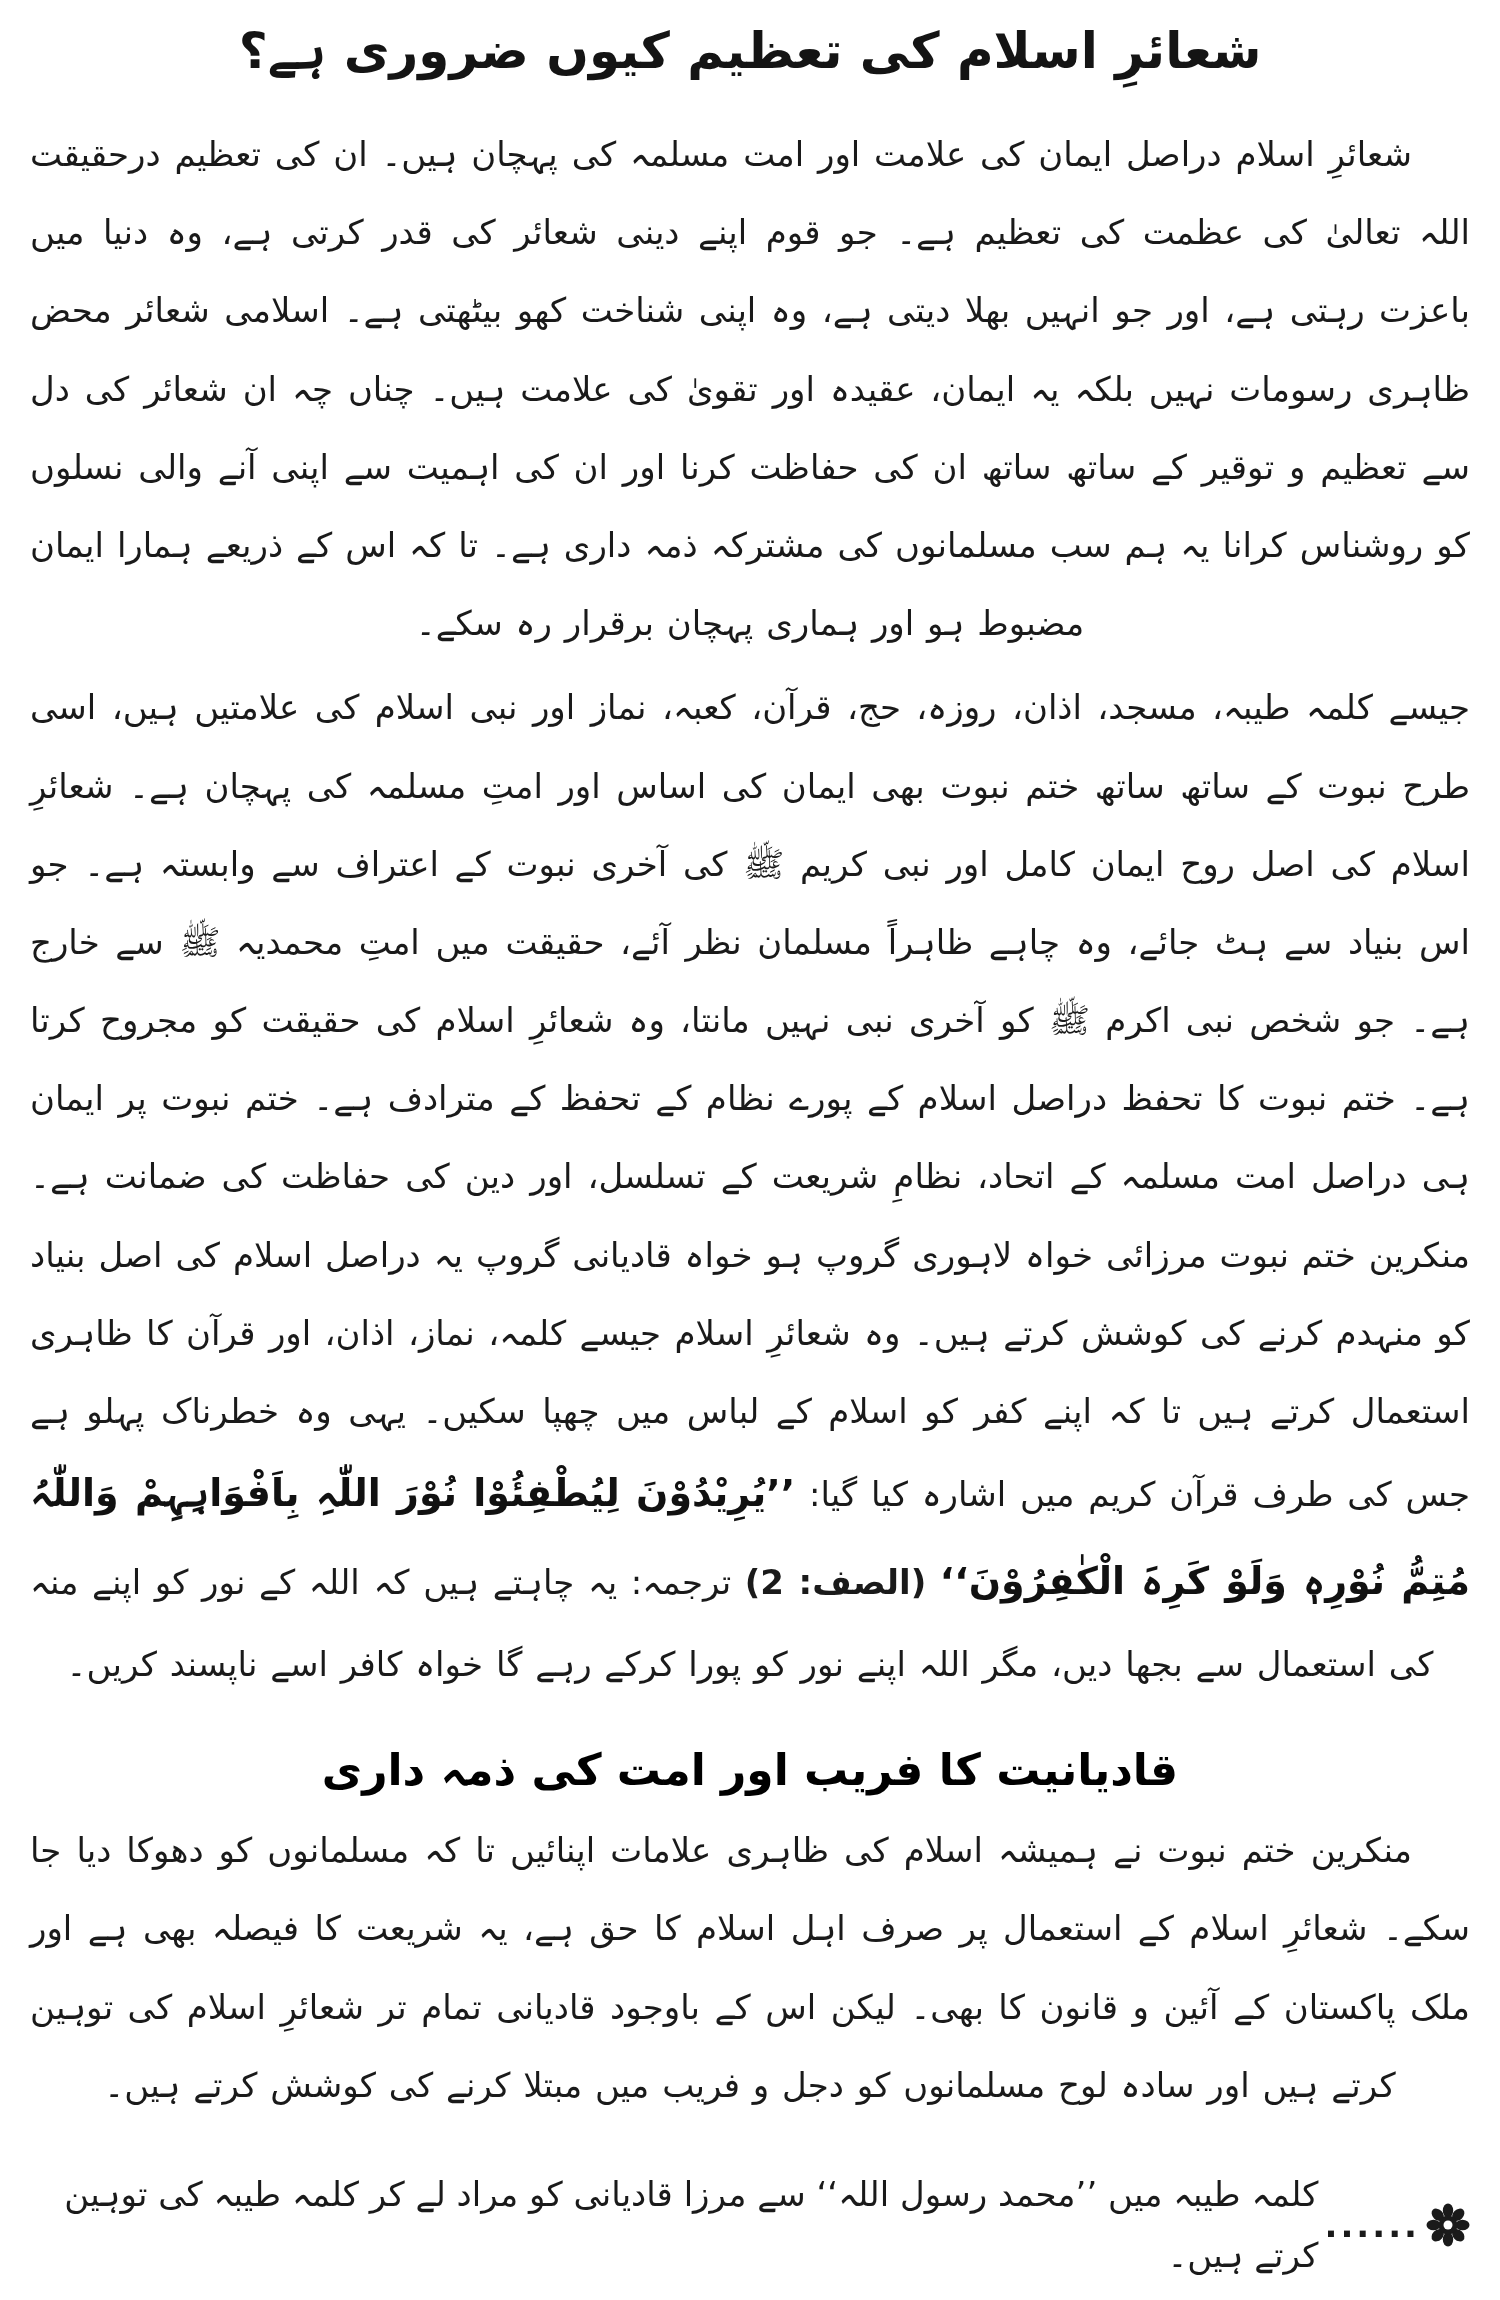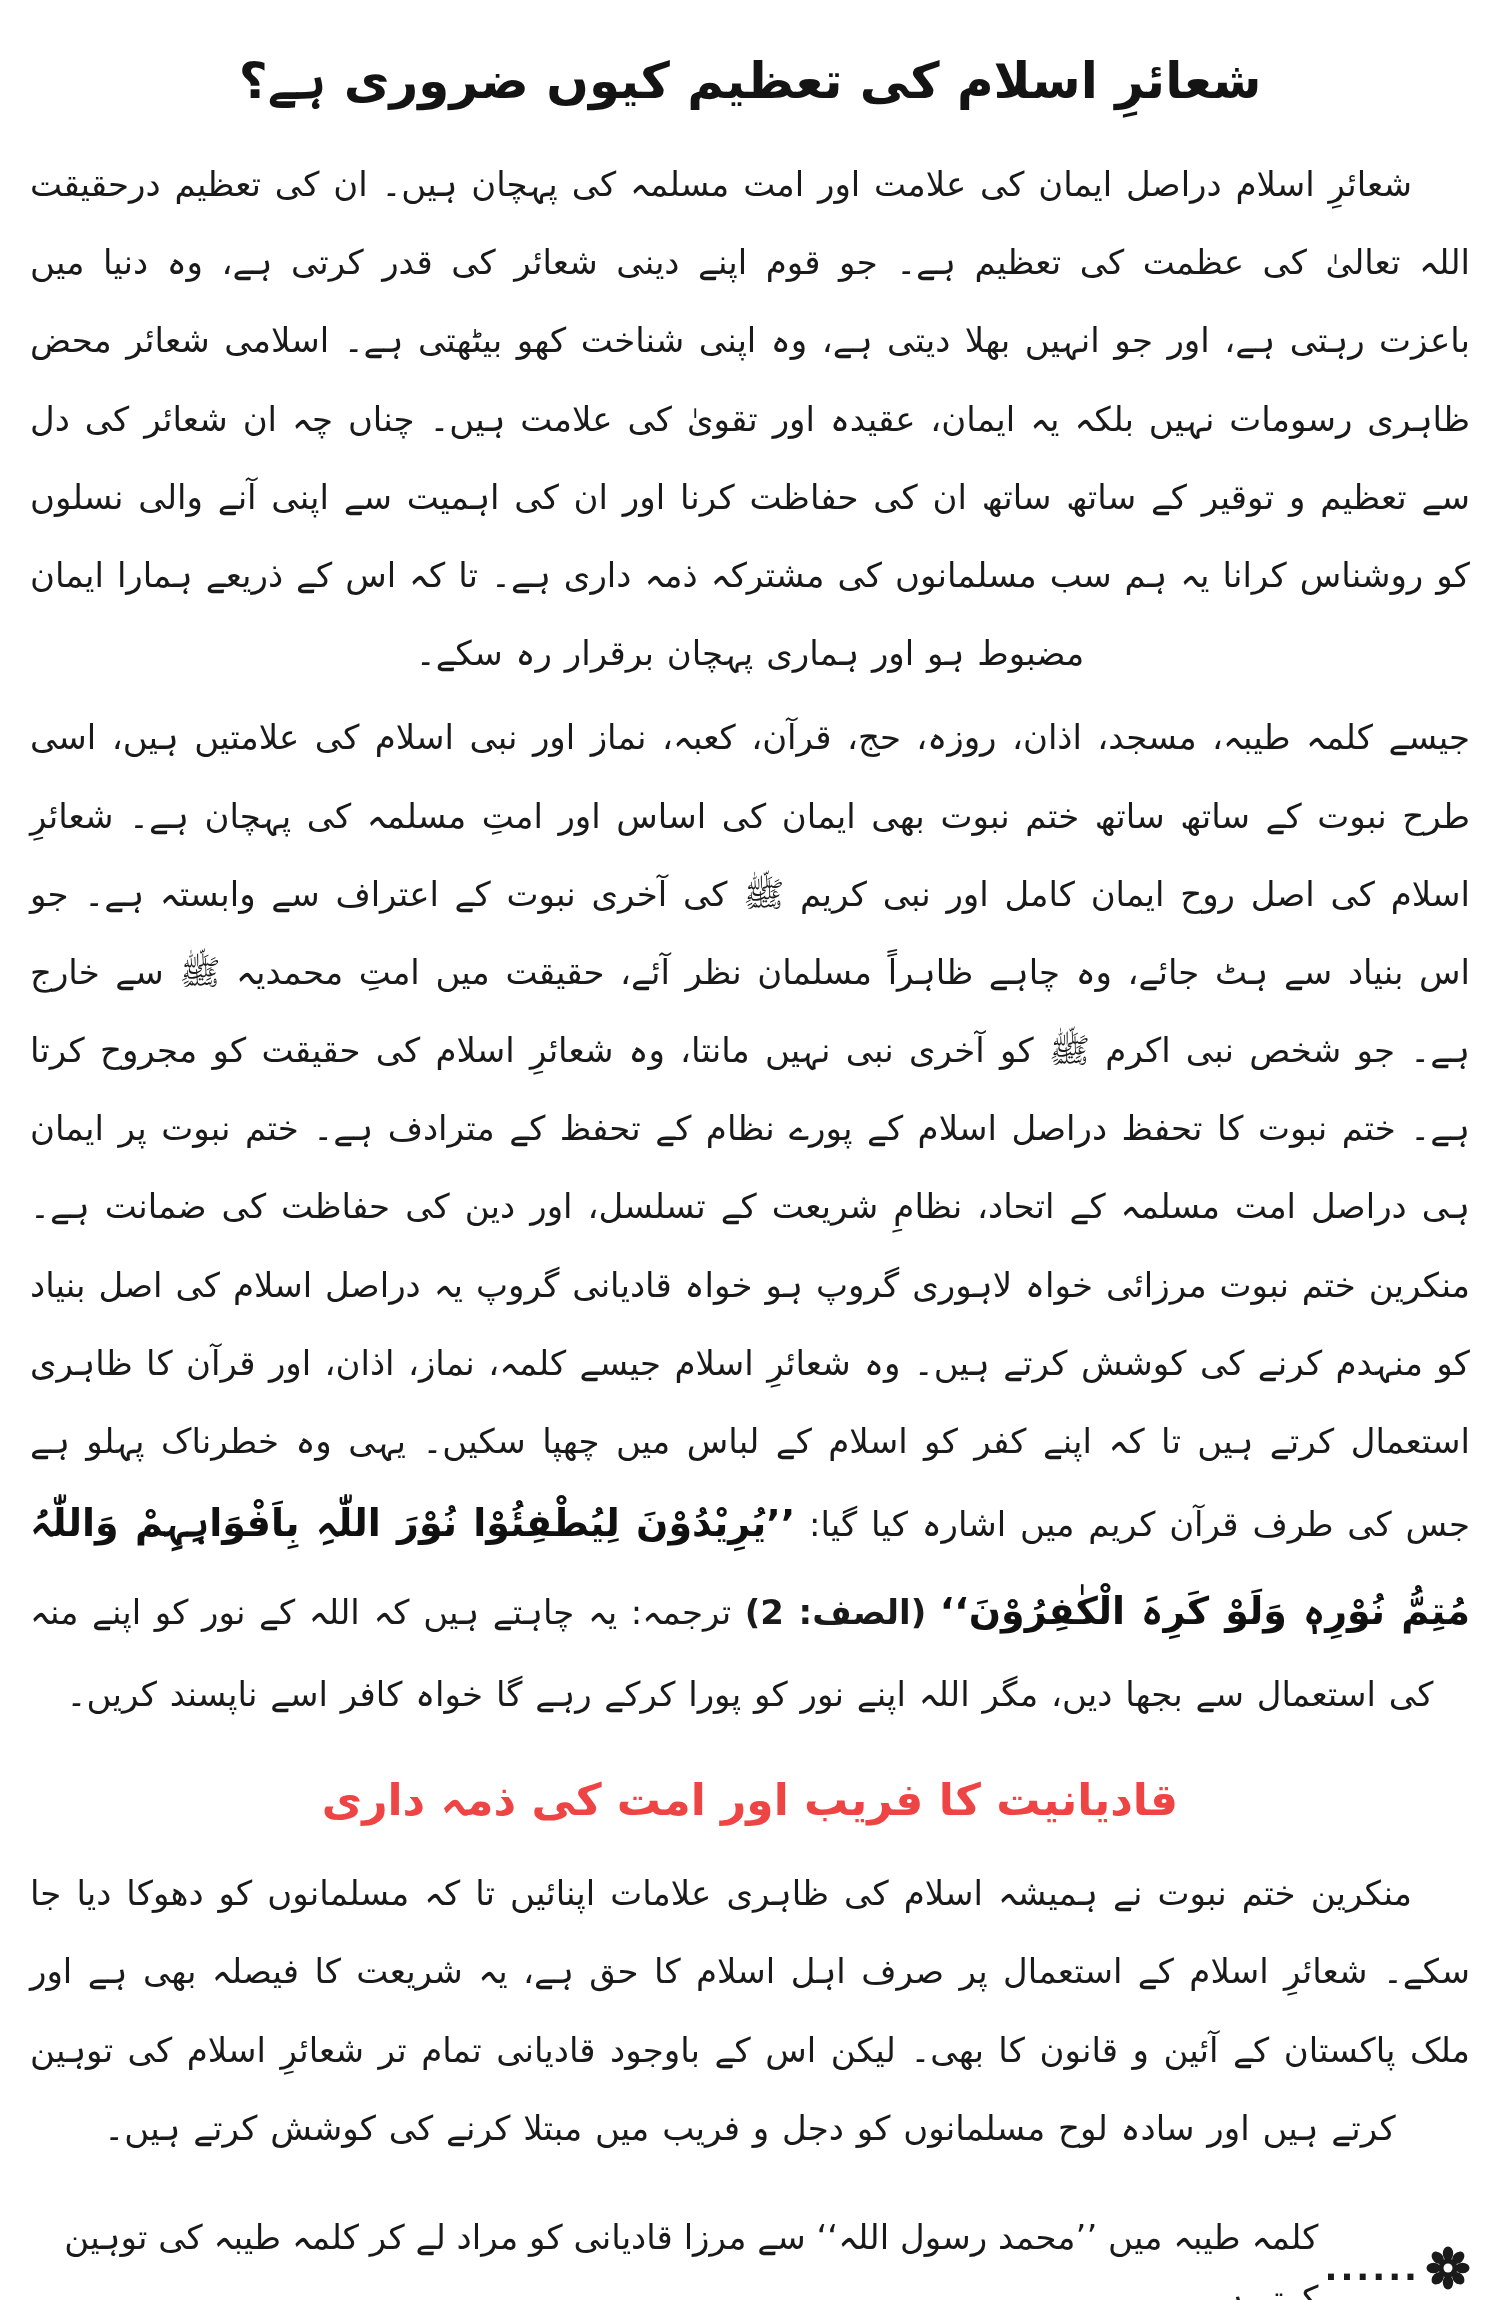--- a/index.html
+++ b/index.html
@@ -13,21 +13,21 @@
     color: #171717;
     font-family: "DejaVu Sans", sans-serif;
     direction: rtl;
     overflow: hidden;
     box-sizing: border-box;
   }
   .page {
     box-sizing: border-box;
     width: 1500px;
     height: 2300px;
-    padding: 44px 30px 20px 30px;
+    padding: 14px 30px 20px 30px;
     background: #ffffff;
   }
   .article-title {
     text-align: center;
     font-size: 50px;
     font-weight: bold;
     margin: 0 0 26px 0;
     line-height: 1.5;
     color: #141414;
   }
@@ -52,23 +52,23 @@
     font-weight: bold;
     font-size: 34px;
   }
   .translation-inline {
     font-weight: normal;
   }
   .section-heading {
     text-align: center;
     font-size: 44px;
     font-weight: bold;
-    margin: 34px 0 21px 0;
+    margin: 34px 0 8px 0;
     line-height: 1.5;
-    color: #ef4444;
+    color: #000000;
   }
   .bullet-row {
     display: flex;
     flex-direction: row;
     align-items: center;
     gap: 6px;
     margin-top: 40px;
     font-size: 34px;
     line-height: 1.8;
     color: #1a1a1a;

